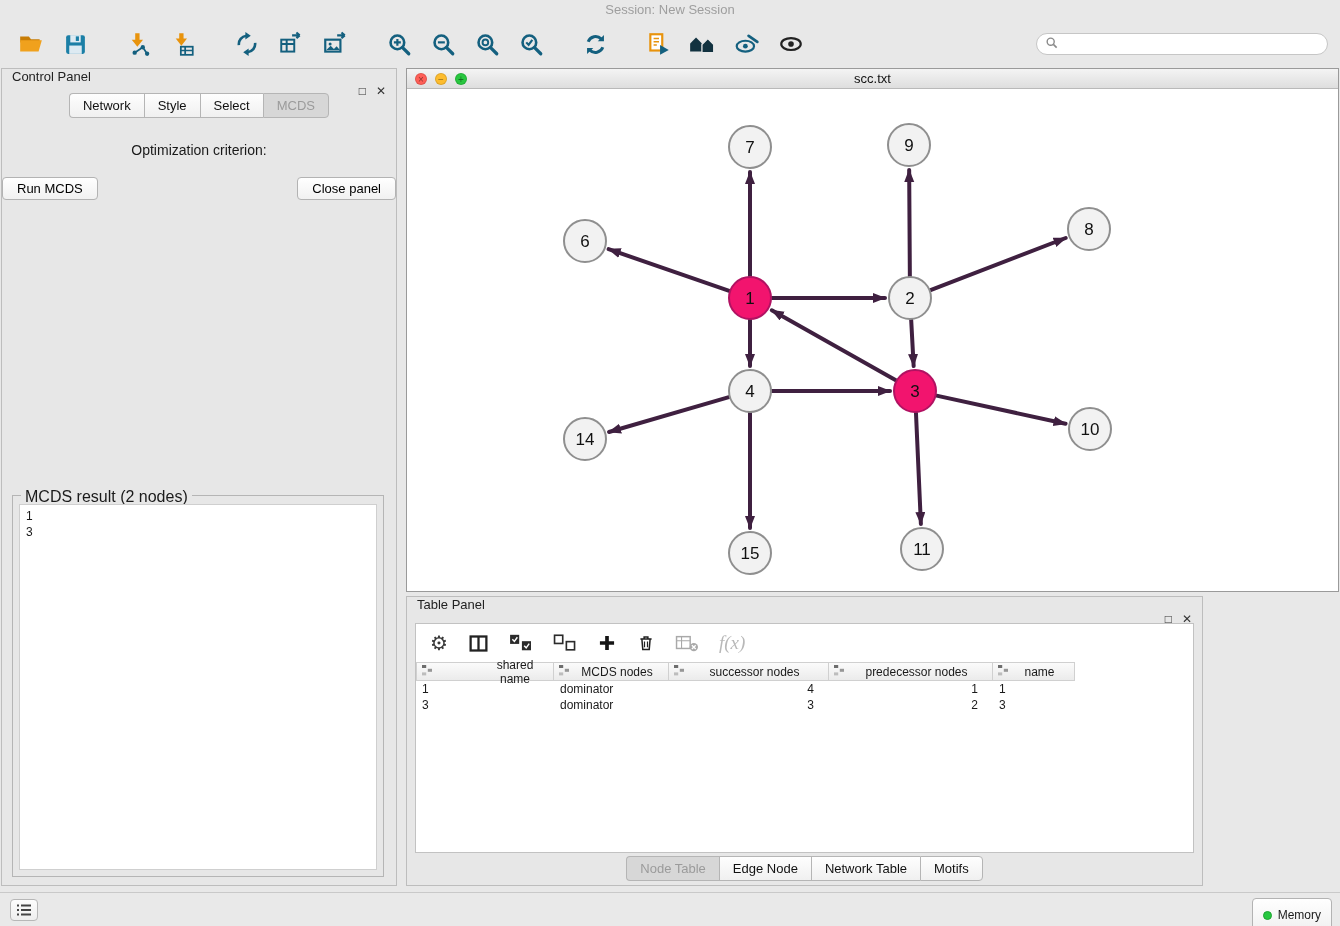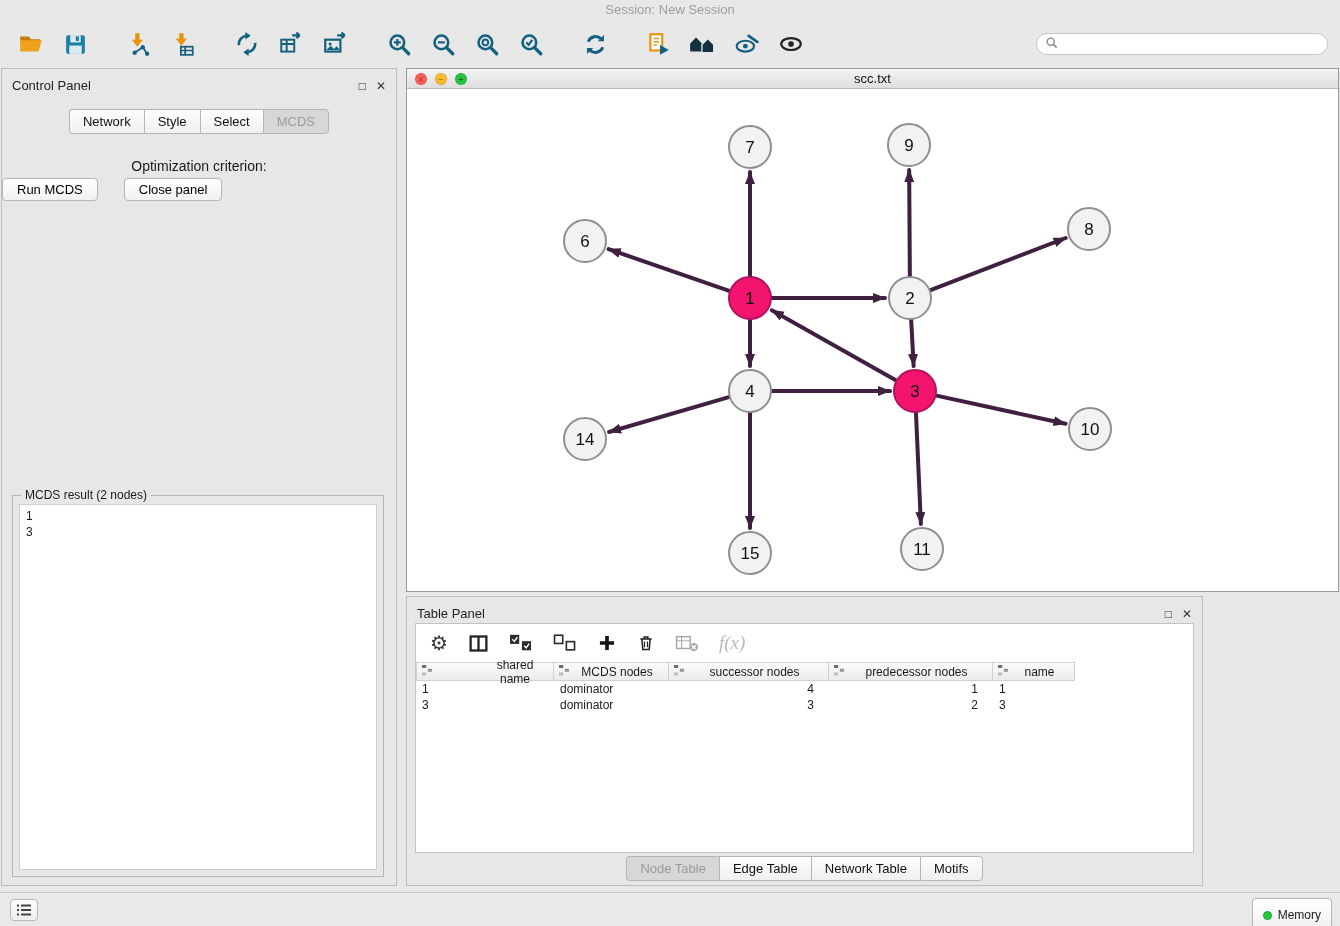--- a/index.html
+++ b/index.html
@@ -17,42 +17,42 @@
   .tb-group + .tb-group { margin-left:26px; }
   .tb-btn { width:38px; height:34px; display:flex; align-items:center; justify-content:center;
             border-radius:4px; cursor:default; }
   .searchbox { margin-left:auto; width:292px; height:22px; background:#fff; border:1px solid #c6c6c6;
                border-radius:11px; display:flex; align-items:center; padding:0 8px; gap:5px; }
   .searchbox input { border:none; outline:none; flex:1; font-size:12px; font-family:inherit; background:transparent; }
 
   
   .control-panel { position:absolute; left:1px; top:68px; width:396px; height:818px;
                    background:#e7e7e7; border:1px solid #bdbdbd; }
-  .panel-header { height:24px; display:flex; align-items:flex-end; padding:0 10px; font-size:13px; color:#222; }
+  .panel-header { height:24px; display:flex; align-items:flex-start; padding:0 10px; font-size:13px; color:#222;flex-direction:column; }
   .panel-header .ph-icons { margin-left:auto; display:flex; gap:10px; color:#333; font-size:12px; }
   .ph-icons span { cursor:default; }
 
-  .cp-tabs { display:flex; justify-content:center; margin-top:16px; }
+  .cp-tabs { display:flex; justify-content:center; margin-top:0; }
   .seg-tab { font-size:13px; padding:4px 13px; background:linear-gradient(#fefefe,#f0f0f0);
              border:1px solid #b5b5b5; border-right:none; color:#111; cursor:default; }
   .seg-tab:first-child { border-radius:4px 0 0 4px; }
   .seg-tab:last-child { border-radius:0 4px 4px 0; border-right:1px solid #b5b5b5; }
   .seg-tab.active { background:#d7d7d7; color:#9b9b9b; }
 
   .opt-label { text-align:center; margin-top:24px; font-size:14px; }
   .dropdown { margin:10px auto 0; width:310px; height:23px; background:#fff; border:1px solid #ababab;
               border-radius:4px; display:flex; align-items:center; font-size:13px; padding:0 4px 0 8px; }
   .dropdown .dd-arrows { margin-left:auto; display:flex; flex-direction:column; line-height:5px;
                          font-size:7px; color:#444; padding-right:2px; }
-  .cp-buttons { display:flex; justify-content:flex-start; gap:26px; margin-top:4px; }
+  .cp-buttons { display:flex; justify-content:space-between; gap:26px; margin-top:19px; }
   .btn { font-size:13px; padding:3px 14px; background:linear-gradient(#ffffff,#f1f1f1);
          border:1px solid #b3b3b3; border-radius:4px; cursor:default; }
 
   .result-group { position:absolute; left:10px; right:12px; top:426px; bottom:8px; border:1px solid #b5b5b5; }
-  .result-title { position:absolute; top:-8px; left:8px; background:#e7e7e7; padding:0 4px; font-size:12px; }
+  .result-title { position:absolute; top:-8px; left:8px; background:#e7e7e7; padding:0 4px; font-size:16px; }
   .result-list { position:absolute; inset:8px 6px 6px 6px; background:#fff; border:1px solid #cfcfcf;
                  font-size:12px; padding:3px 6px; line-height:16px; overflow:auto; }
 
   
   .network-window { position:absolute; left:406px; top:68px; width:933px; height:524px;
                     border:1px solid #9a9a9a; background:#fff; }
   .nw-titlebar { height:20px; background:linear-gradient(#f4f4f4,#dedede); border-bottom:1px solid #b9b9b9;
                  position:relative; text-align:center; font-size:13px; line-height:19px; color:#111; }
   .traffic { position:absolute; left:8px; top:4px; display:flex; gap:8px; }
   .light { width:12px; height:12px; border-radius:50%; font-size:10px; line-height:11px; text-align:center;
@@ -459,21 +459,21 @@
           <div class="tbl-cell" style="width: 138px;">3</div>
           <div class="tbl-cell" style="width: 115px;">dominator</div>
           <div class="tbl-cell right" style="width: 160px;">3</div>
           <div class="tbl-cell right" style="width: 164px;">2</div>
           <div class="tbl-cell" style="width: 82px;">3</div>
         </div>
       </div>
   </div>
   <div class="tp-tabs" id="tp-tabs">
       <div class="seg-tab active">Node Table</div>
-      <div class="seg-tab">Edge Table</div>
+      <div class="seg-tab">Edge Node</div>
       <div class="seg-tab">Network Table</div>
       <div class="seg-tab">Motifs</div>
     </div>
 </div>
 
 <div class="statusbar">
   <div class="sb-left-btn">
     <svg width="16" height="14" viewBox="0 0 16 14">
         <g fill="#444">
           <rect x="1" y="1.5" width="2" height="2"></rect>

